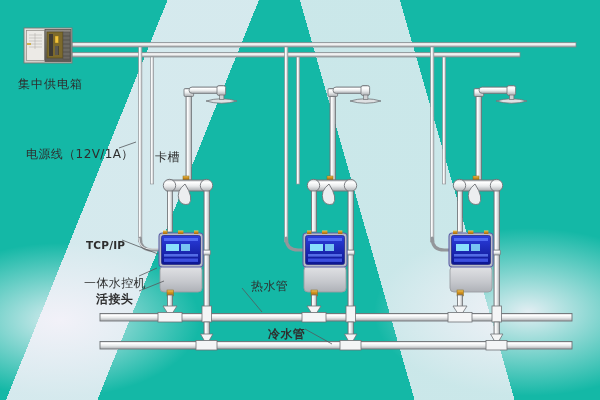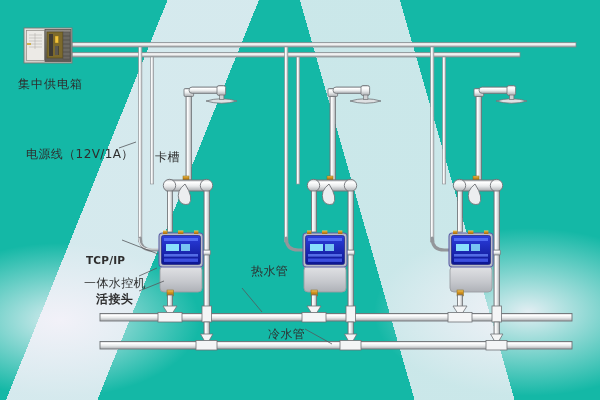--- a/index.html
+++ b/index.html
@@ -308,18 +308,18 @@
       <line x1="139" y1="276" x2="157" y2="268"></line>
       <line x1="139" y1="291" x2="164" y2="281"></line>
       <line x1="242" y1="288" x2="262" y2="312"></line>
       <line x1="305" y1="329" x2="332" y2="344"></line>
     </g>
   </svg>
 
   <div class="lbl big" style="left:18px;top:78px;">集中供电箱</div>
   <div class="lbl" style="left:26px;top:148px;">电源线（12V/1A）</div>
   <div class="lbl" style="left:155px;top:152px;font-family:Liberation Mono, monospace;">卡槽</div>
-  <div class="lbl lat" style="left:86px;top:255px;text-align:right;">TCP/IP</div>
+  <div class="lbl lat" style="left:86px;top:240px;text-align:right;">TCP/IP</div>
   <div class="lbl" style="left:84px;top:277px;">一体水控机</div>
   <div class="lbl" style="left:96px;top:293px;font-weight:bold;">活接头</div>
-  <div class="lbl" style="left:251px;top:265px;">热水管</div>
-  <div class="lbl" style="left:268px;top:328px;">冷水管</div>
+  <div class="lbl" style="left:251px;top:280px;">热水管</div>
+  <div class="lbl" style="left:268px;top:328px;font-weight:bold;">冷水管</div>
 </div>
 
 </body></html>

